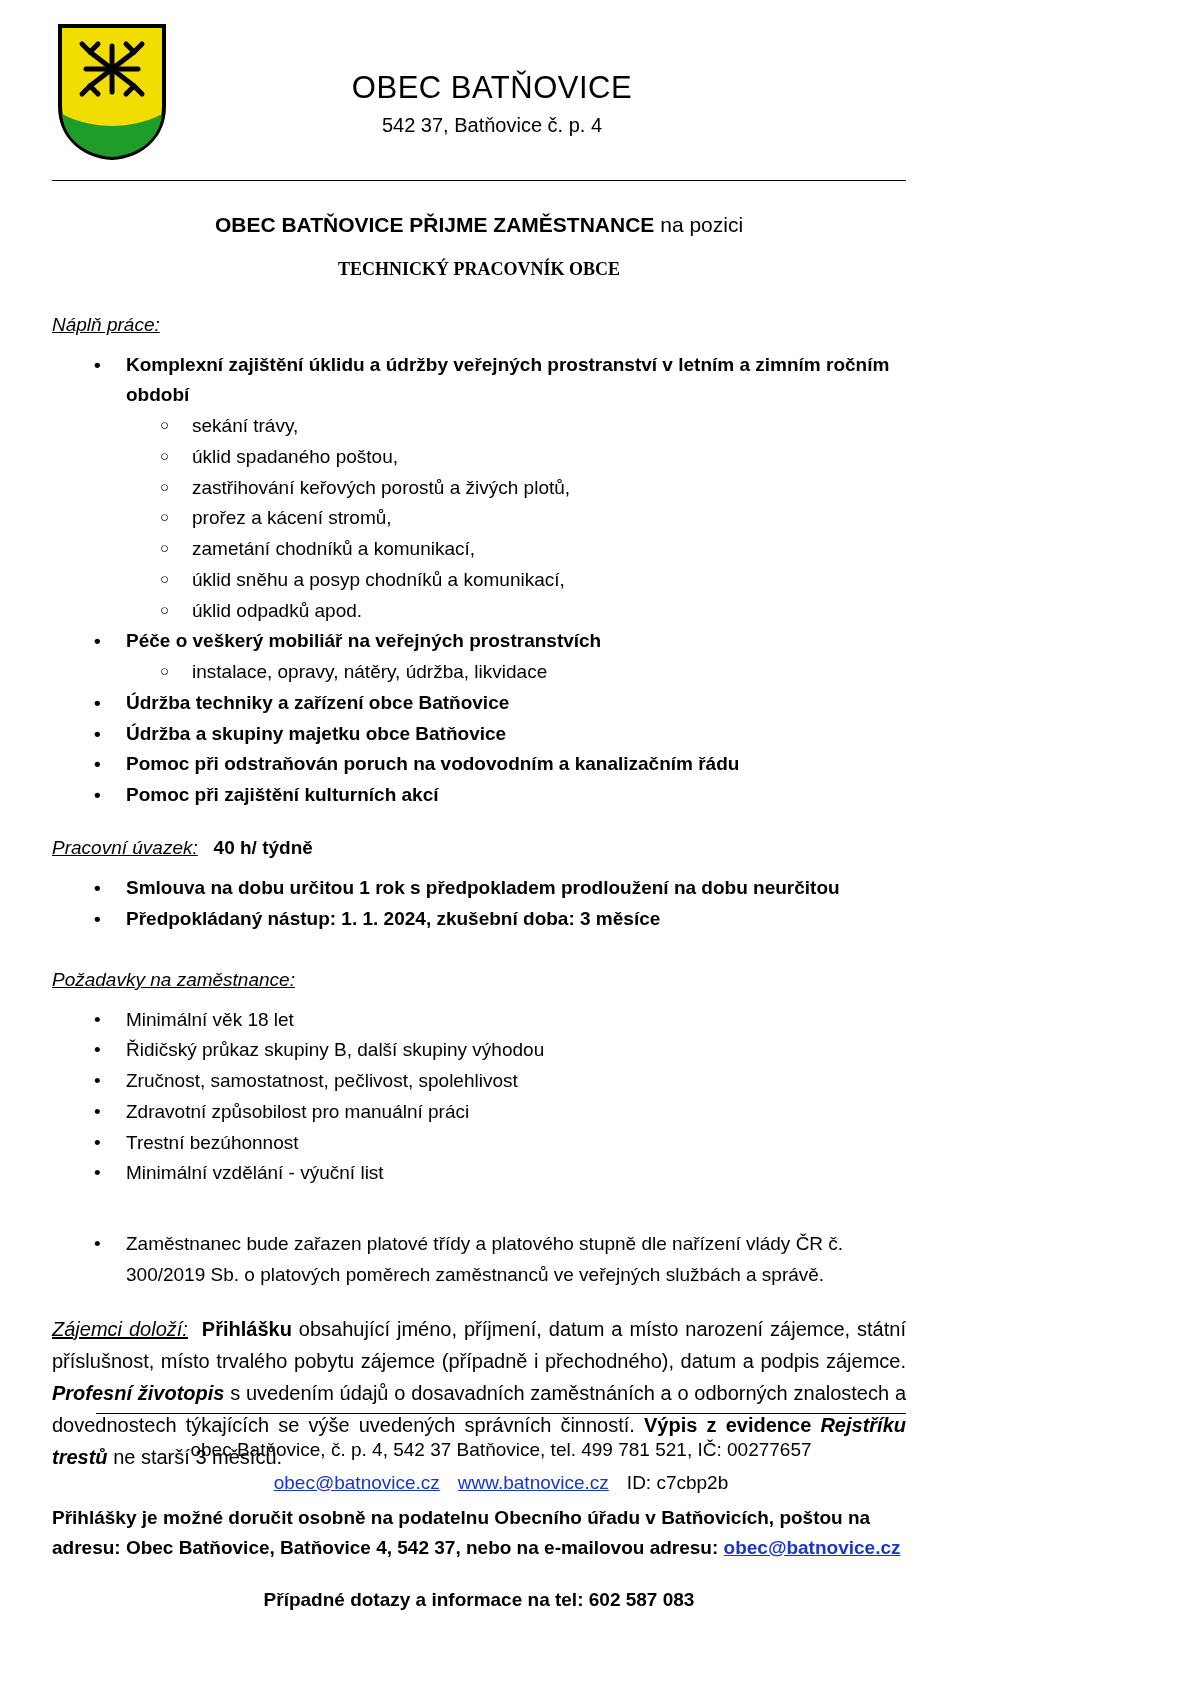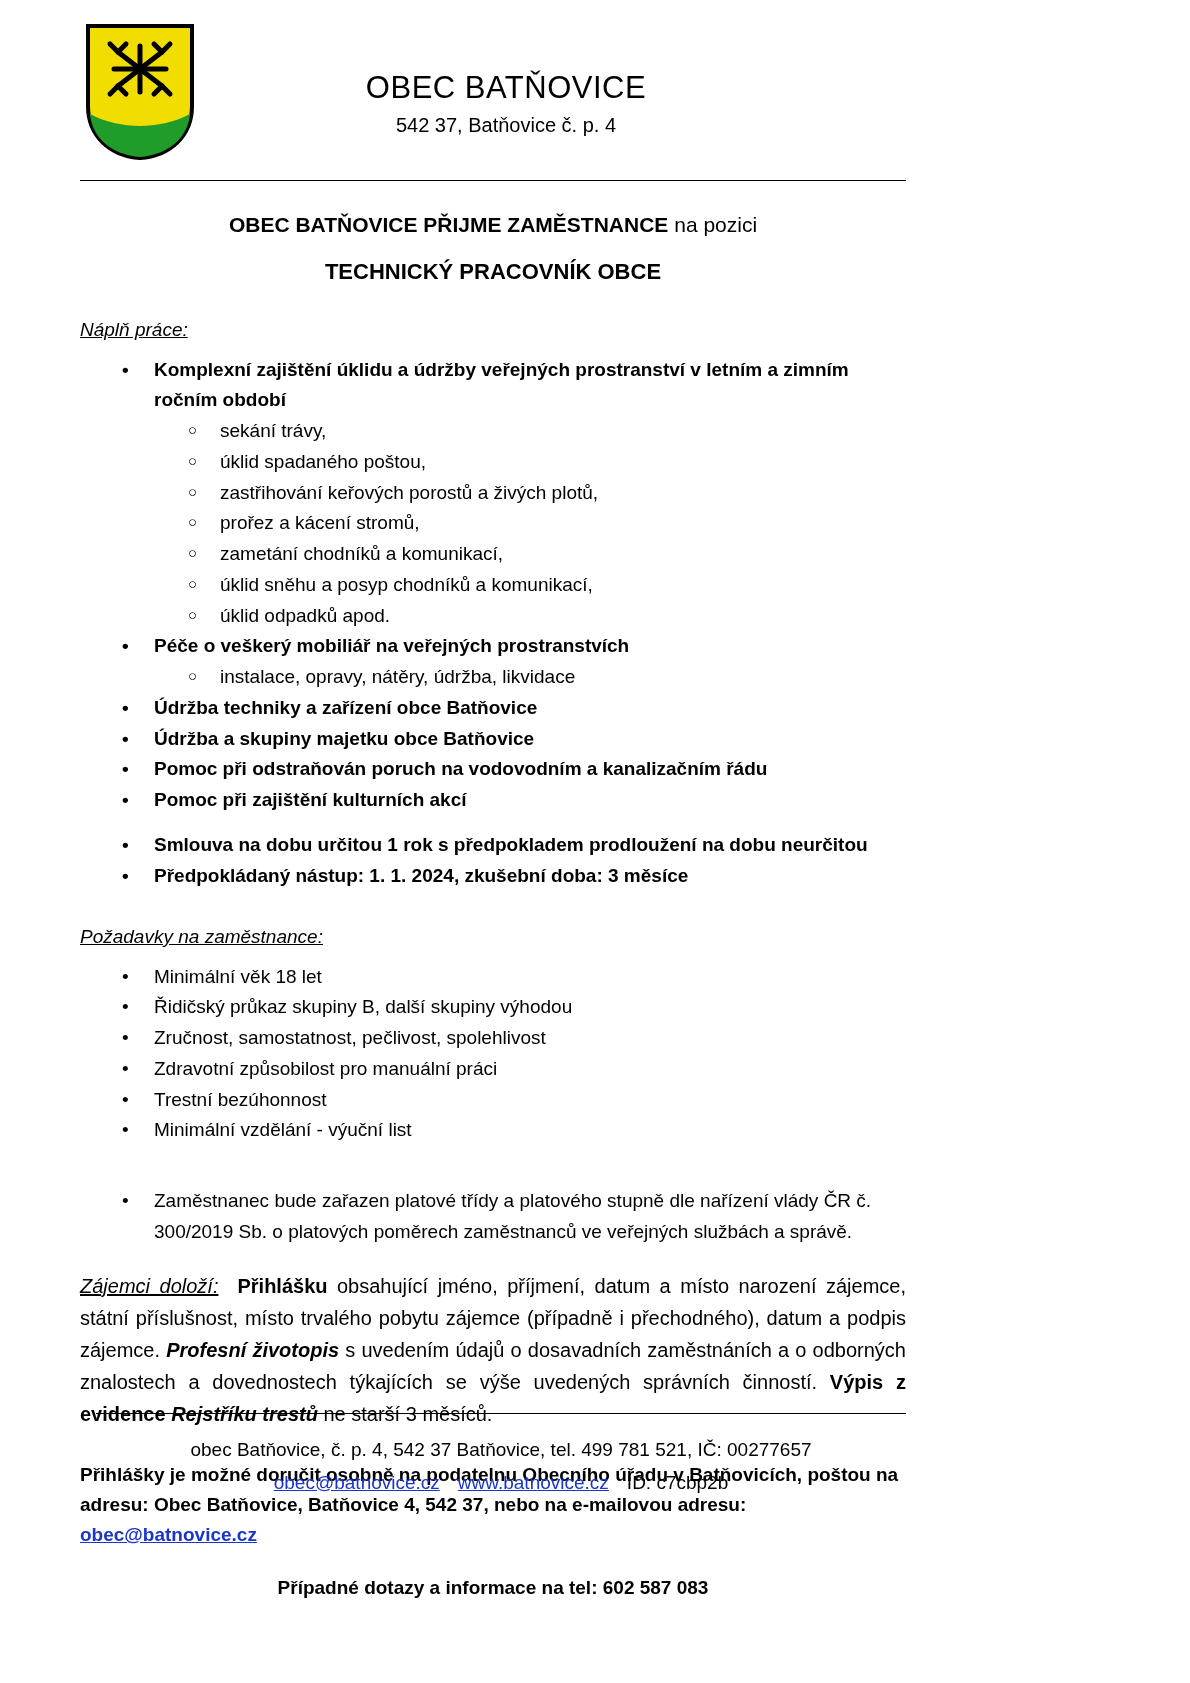--- a/index.html
+++ b/index.html
@@ -12,21 +12,21 @@
     height: 1683px;
     font-family: "Liberation Sans", sans-serif;
     color: #000000;
     position: relative;
     overflow: hidden;
   }
   .page {
     width: 1002px;
     height: 1683px;
     box-sizing: border-box;
-    padding: 22px 96px 0 80px;
+    padding: 22px 96px 0 52px;
     position: relative;
   }
 
   
   .header {
     display: flex;
     align-items: flex-start;
     position: relative;
     height: 150px;
   }
@@ -63,23 +63,24 @@
   .title-block {
     text-align: center;
     margin-top: 28px;
   }
   .title-line-1 {
     font-size: 21px;
     line-height: 1.5;
   }
   .title-line-1 b { font-weight: bold; }
   .title-line-2 {
-    font-size: 22px;
+    font-size: 18px;
     font-weight: bold;
     margin-top: 18px;
+    font-family: Liberation Serif, serif;
   }
 
   
   .sec-head {
     font-size: 19px;
     font-style: italic;
     text-decoration: underline;
     margin-top: 34px;
   }
   .sec-head-inline {
@@ -252,20 +253,25 @@
     <li class="bold">
       <span class="bullet">•</span>
       <span>Pomoc při odstraňován poruch na vodovodním a kanalizačním řádu</span>
     </li>
     <li class="bold">
       <span class="bullet">•</span>
       <span>Pomoc při zajištění kulturních akcí</span>
     </li>
   </ul>
 
+  <div class="sec-head-inline">
+    <span class="u">Pracovní úvazek:</span>
+    <span>&nbsp; </span>
+    <span class="b">40 h/ týdně</span>
+  </div>
 
   <ul class="l1">
     <li class="bold">
       <span class="bullet">•</span>
       <span>Smlouva na dobu určitou 1 rok s předpokladem prodloužení na dobu neurčitou</span>
     </li>
     <li class="bold">
       <span class="bullet">•</span>
       <span>Předpokládaný nástup: 1. 1. 2024, zkušební doba: 3 měsíce</span>
     </li>

